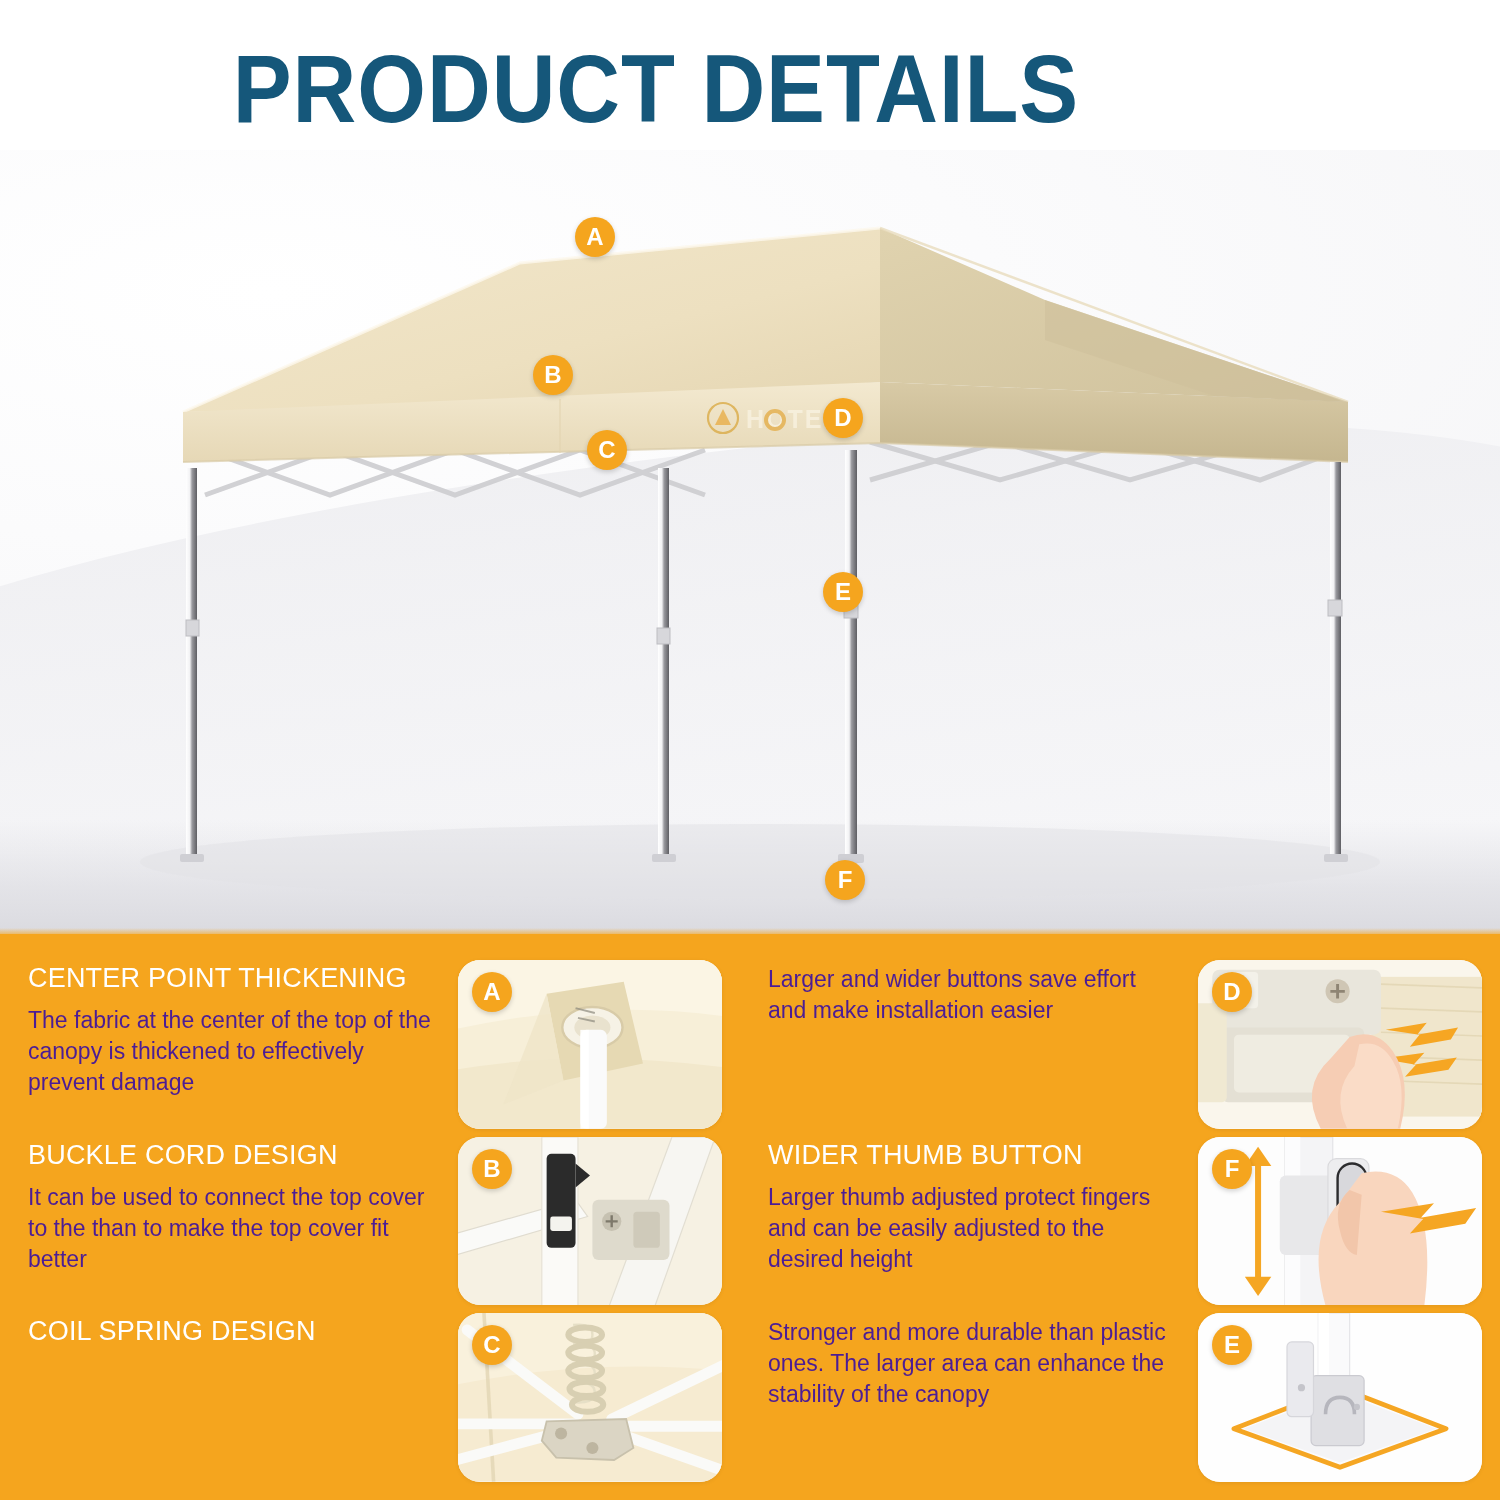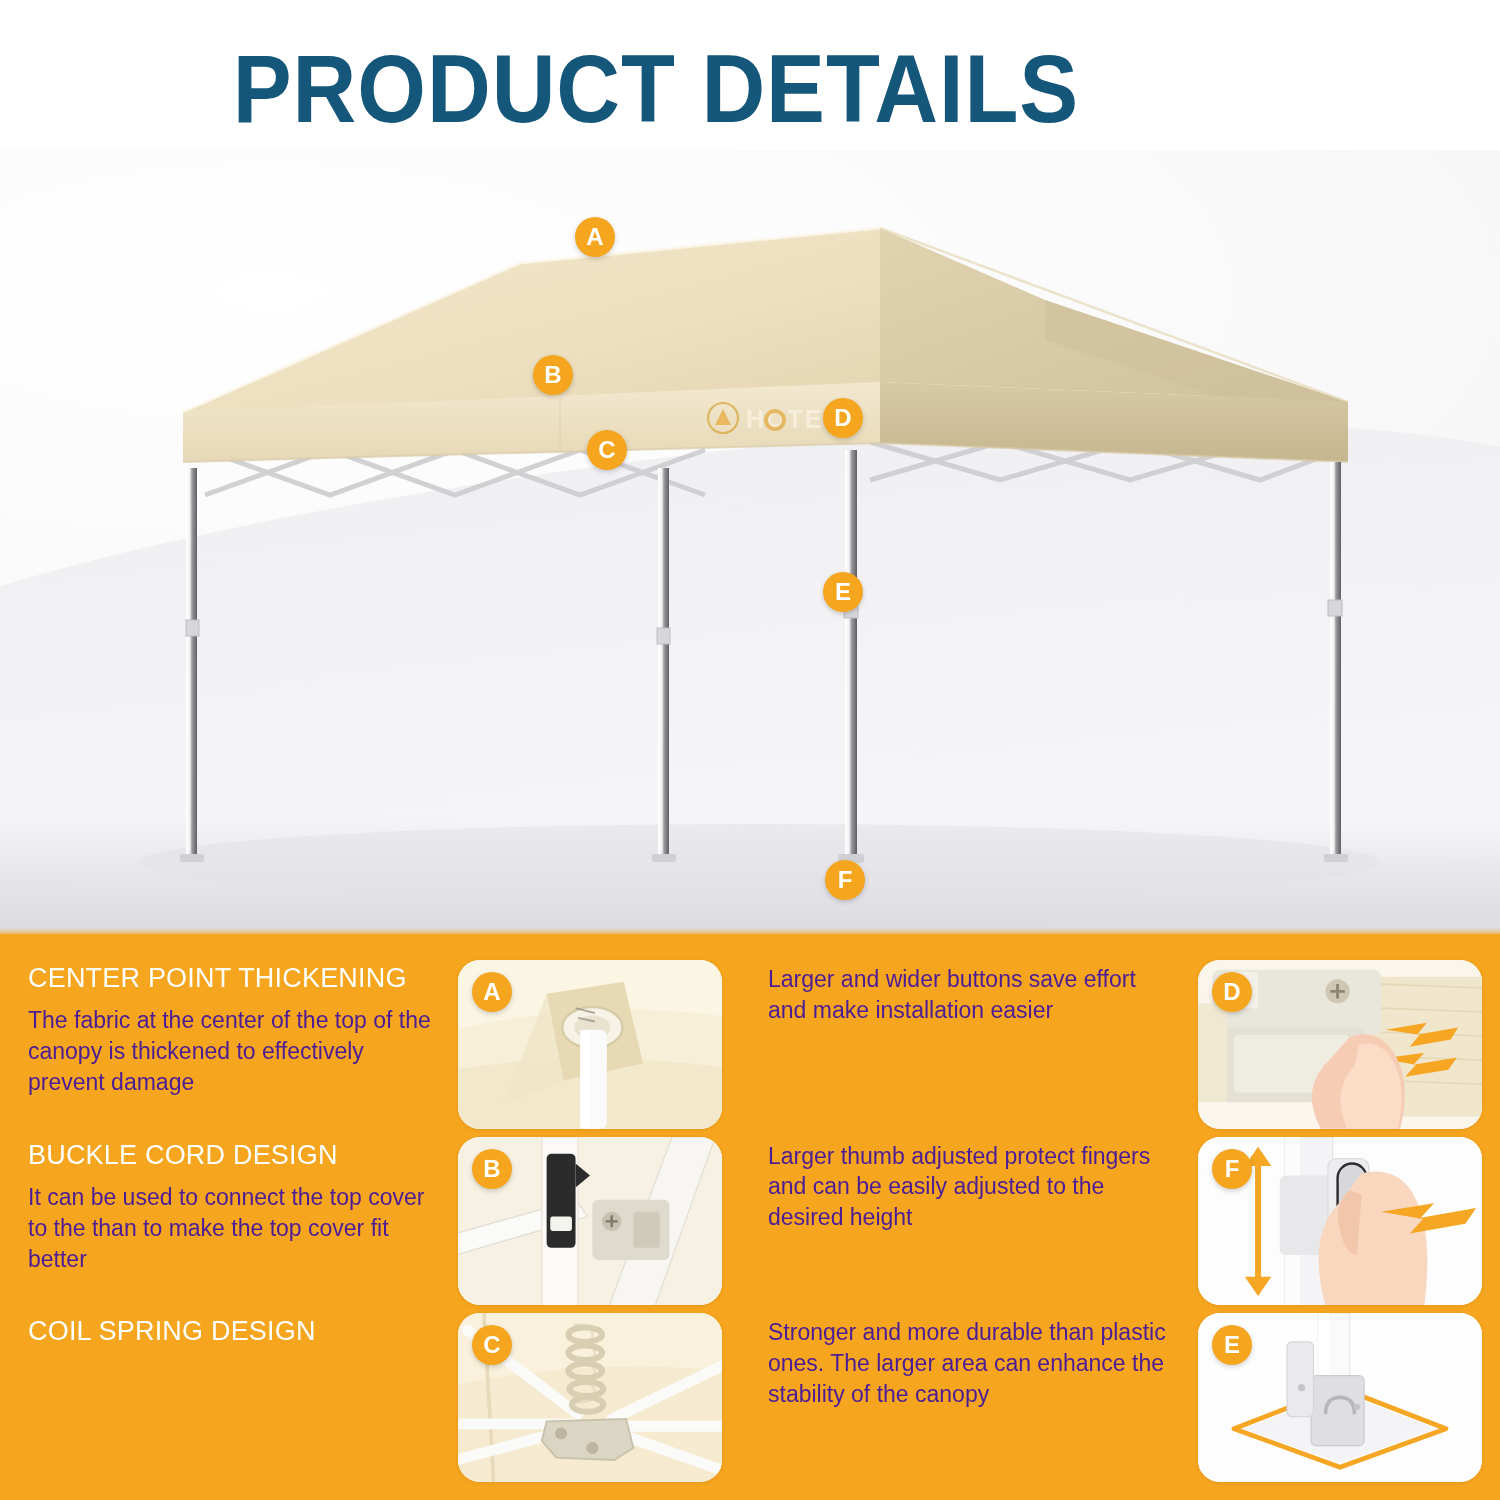--- a/index.html
+++ b/index.html
@@ -268,20 +268,21 @@
         <path d="M120,22 l12,10 -12,10 z" fill="#2B2B2B"></path>
         <rect x="134" y="52" width="64" height="50" rx="5" fill="#DEDACC"></rect>
         <circle cx="150" cy="70" r="8" fill="#C6C1B1"></circle>
         <path d="M145,70 h10 M150,65 v10" stroke="#7E796B" stroke-width="2"></path>
         <rect x="168" y="62" width="22" height="30" rx="3" fill="#CFCABA"></rect>
       </svg>
       <div class="badge">B</div>
     </div>
 
     <div class="txt">
+      <h3>WIDER THUMB BUTTON</h3>
       <p>Larger thumb adjusted protect fingers and can be easily adjusted to the desired height</p>
     </div>
     <div class="thumb">
       <svg viewBox="0 0 284 140" preserveAspectRatio="xMidYMid slice">
         <rect width="284" height="140" fill="#FDFDFD"></rect>
         <g stroke="#F5A623" stroke-width="5" fill="none" stroke-linecap="round">
           <path d="M74,18 L74,122"></path>
         </g>
         <path d="M74,8 l-11,16 h22 z" fill="#F5A623"></path>
         <path d="M74,132 l-11,-16 h22 z" fill="#F5A623"></path>

